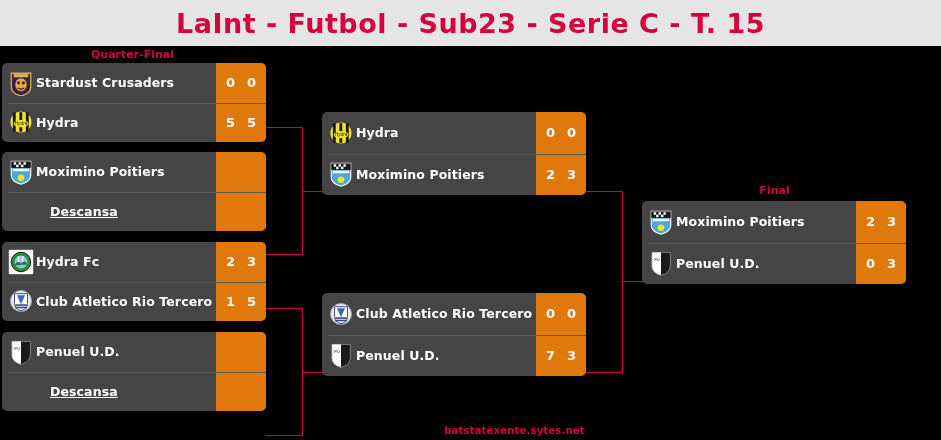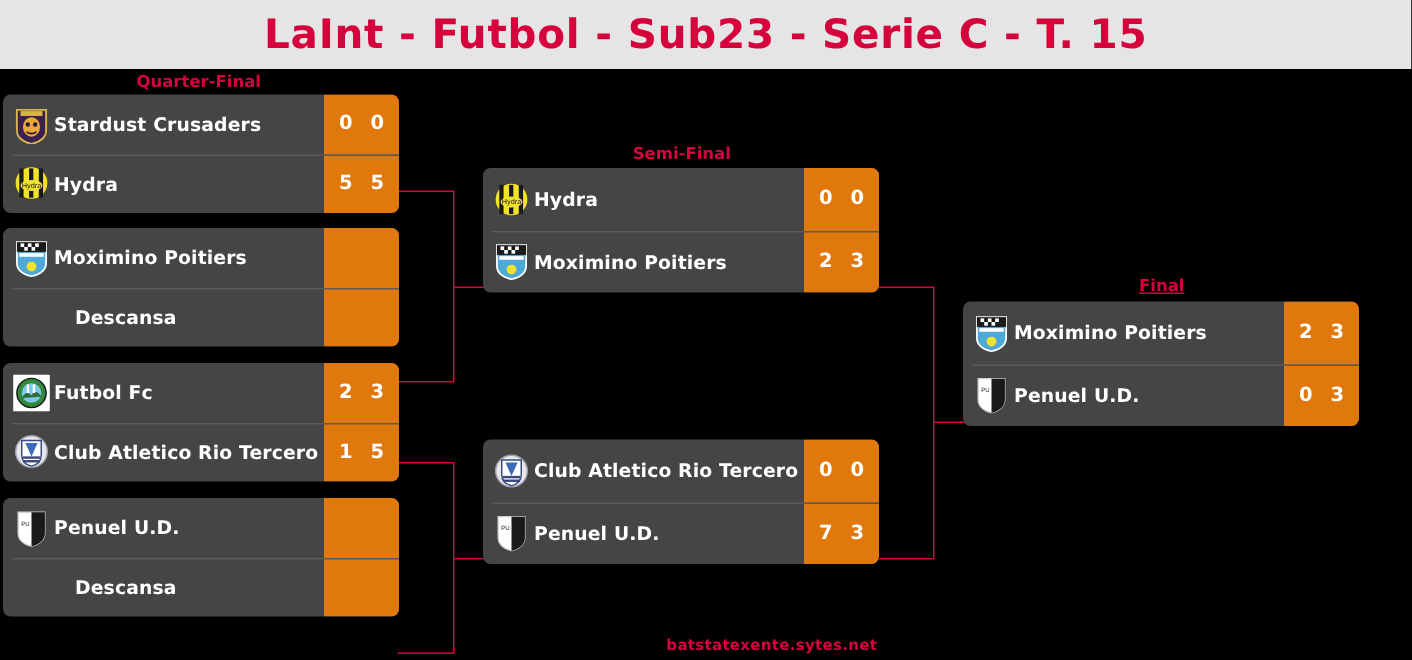--- a/index.html
+++ b/index.html
@@ -101,20 +101,21 @@
     color: #ffffff;
     font-size: 12.5px;
     font-weight: bold;
     white-space: nowrap;
     overflow: hidden;
     text-overflow: clip;
     letter-spacing: 0.1px;
   }
   .team-name.bye {
     margin-left: 14px;
+    text-decoration: underline;
   }
 
   .score-box {
     flex: 0 0 auto;
     width: 50px;
     background: #e0780c;
     align-self: stretch;
     display: flex;
     align-items: center;
     justify-content: space-around;
@@ -157,22 +158,21 @@
 </head>
 <body>
 
 <div id="header-bar">
   <div id="tournament-title">LaInt - Futbol - Sub23 - Serie C - T. 15</div>
 </div>
 
 <div id="bracket-area">
 
   <div class="stage-label" style="left:0; top:2px; width:265px;">Quarter-Final</div>
-  <div class="stage-label" style="left:322px; top:50px; width:265px;">Semi-Final</div>
-  <div class="stage-label" style="left:642px; top:138px; width:265px;text-decoration:underline;">Final</div>
+  <div class="stage-label" style="left:642px; top:138px; width:265px;">Final</div>
 
   <div class="conn h" style="left:265px; top:81px; width:37px;"></div>
   <div class="conn h" style="left:265px; top:208px; width:37px;"></div>
   <div class="conn v" style="left:302px; top:81px; height:128px;"></div>
   <div class="conn h" style="left:302px; top:145px; width:21px;"></div>
 
   <div class="conn h" style="left:265px; top:262px; width:37px;"></div>
   <div class="conn h" style="left:265px; top:389px; width:37px;"></div>
   <div class="conn v" style="left:302px; top:262px; height:128px;"></div>
   <div class="conn h" style="left:302px; top:326px; width:21px;"></div>
@@ -264,21 +264,21 @@
         <span class="logo">
           <svg class="crest" viewBox="0 0 32 32">
             <rect x="1" y="1" width="30" height="30" fill="#ffffff"></rect>
             <circle cx="16" cy="16" r="12" fill="#2f8a3c" stroke="#1a1a1a" stroke-width="1.2"></circle>
             <circle cx="16" cy="16" r="8" fill="#7ec8e8"></circle>
             <path d="M8 20 q4 -7 8 -2 q4 -6 8 1 z" fill="#2f6a3c"></path>
             <rect x="12" y="9" width="2" height="7" fill="#ffffff"></rect>
             <rect x="17" y="9" width="2" height="7" fill="#ffffff"></rect>
           </svg>
         </span>
-        <span class="team-name">Futbol Fc</span>
+        <span class="team-name">Hydra Fc</span>
       </div>
       <div class="score-box">
         <span>2</span>
         <span>3</span>
       </div>
     </div>
     <div class="team-row">
       <div class="team-main">
         <span class="logo">
           <svg class="crest" viewBox="0 0 32 32">

